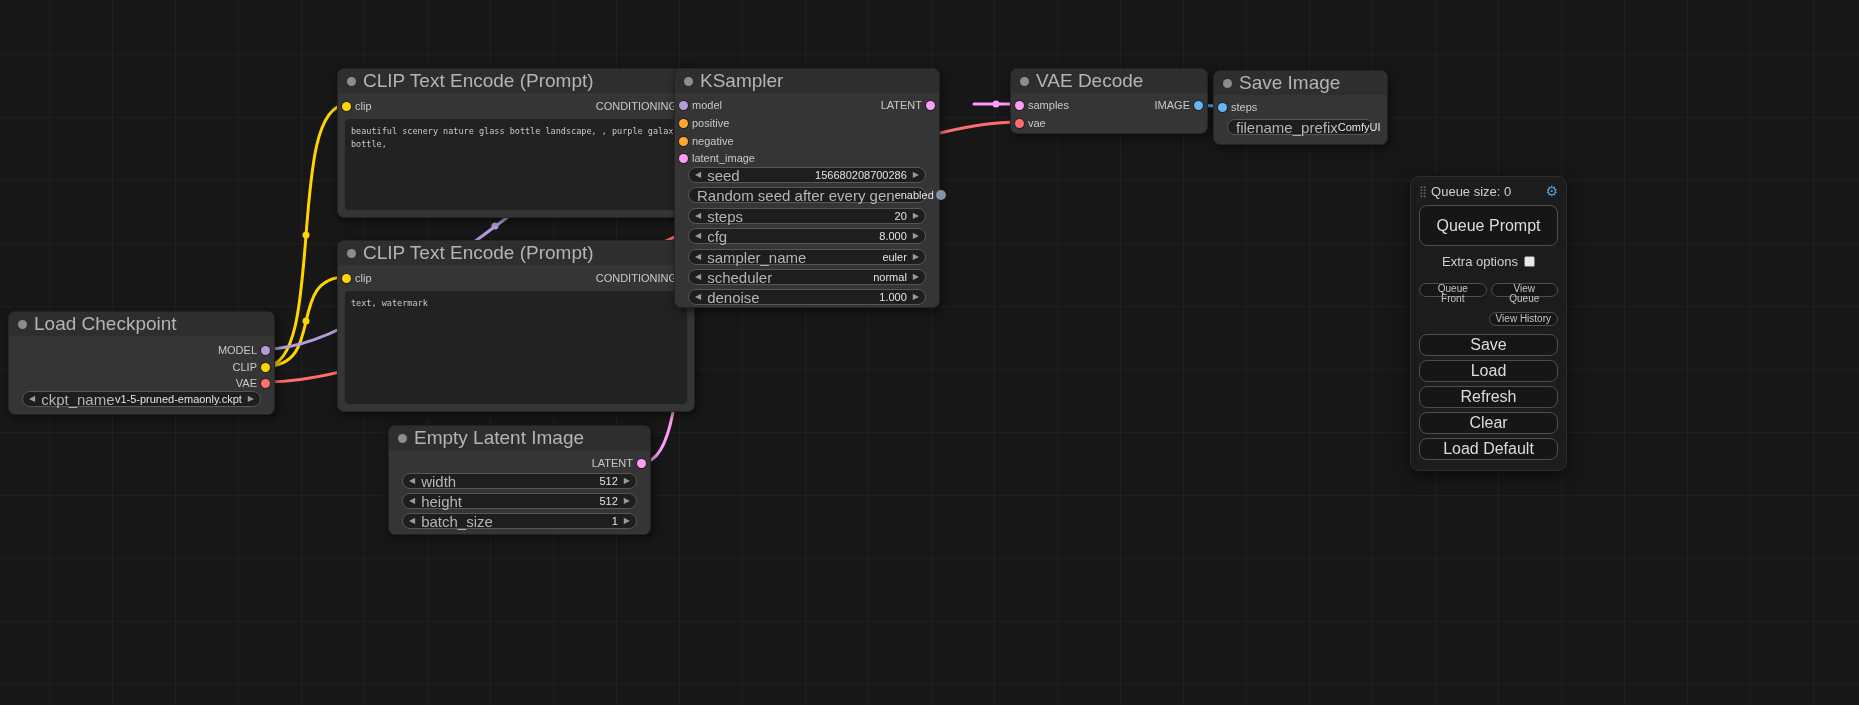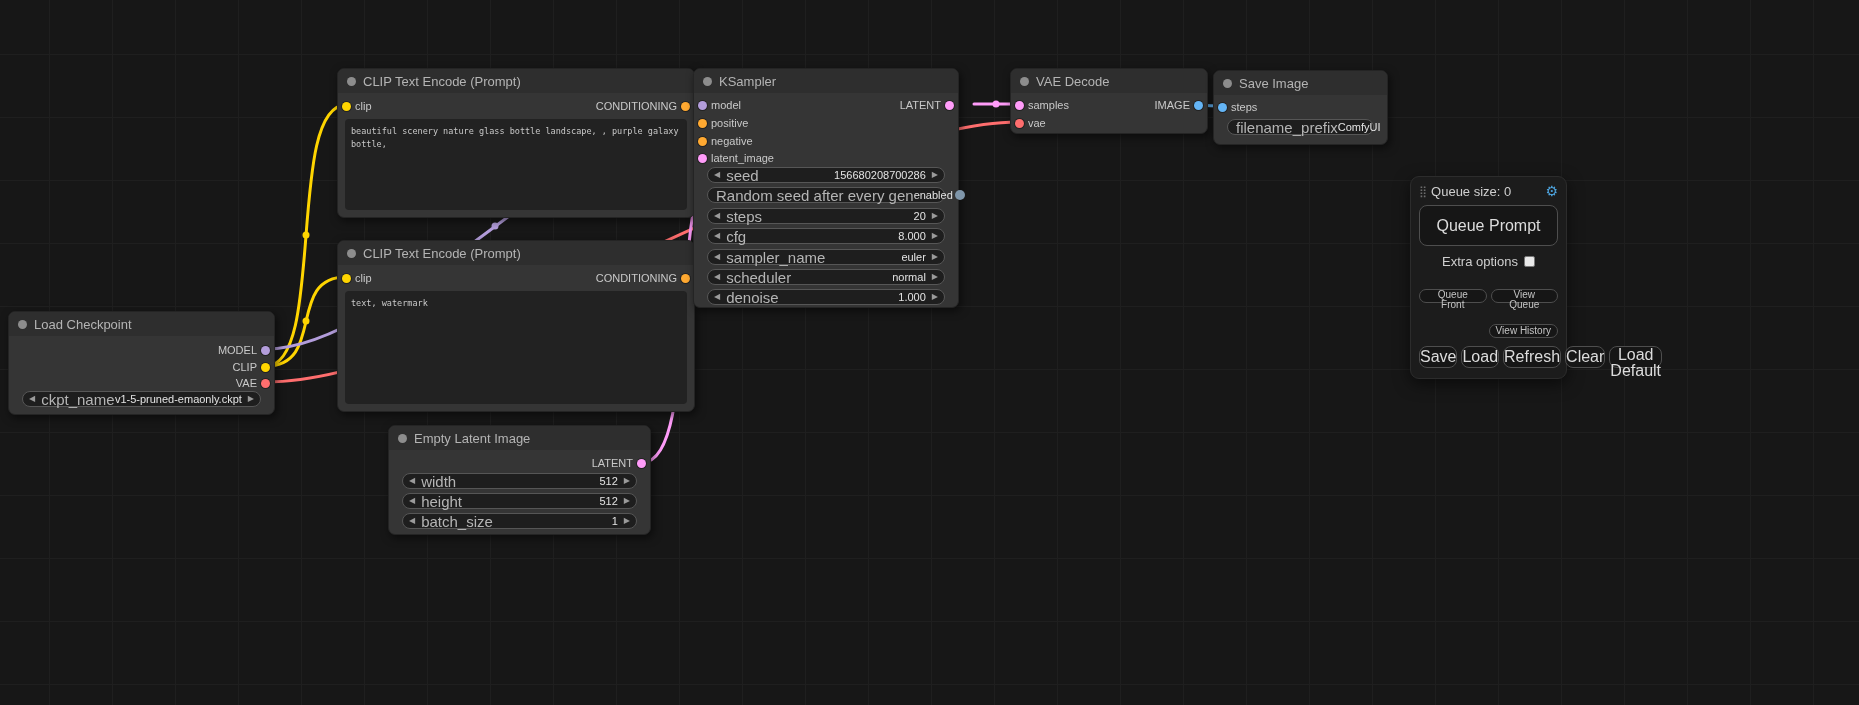--- a/index.html
+++ b/index.html
@@ -6,21 +6,21 @@
   body{background:#111;font-family:"Liberation Sans",sans-serif}
   #canvas{position:relative;width:1859px;height:705px;overflow:hidden;
     background-color:#171717;
     background-image:linear-gradient(#1f1f1f 1px,transparent 1px),linear-gradient(90deg,#1f1f1f 1px,transparent 1px);
     background-size:63px 63px;background-position:-14px -9px;}
   .wires{position:absolute;left:0;top:0;z-index:1}
   .wires path{fill:none;stroke-width:3;stroke-linecap:round}
   .node{position:absolute;z-index:2;background:#353535;border:1px solid #242424;border-radius:7px;box-shadow:2px 3px 9px rgba(0,0,0,.55)}
   .titlebar{height:24px;background:#2e2e2e;border-radius:6px 6px 0 0;display:flex;align-items:center;gap:7px;padding:0 9px;cursor:move}
   .tdot{width:9px;height:9px;border-radius:50%;background:#8d8d8d;flex:0 0 auto}
-  .ttext{font-size:13px;color:#b4b4b4;white-space:nowrap}
+  .ttext{font-size:19px;color:#b4b4b4;white-space:nowrap}
   .port{position:absolute;height:16px;display:flex;align-items:center;z-index:2}
   .port.in{left:0;padding-left:17px}
   .port.out{right:0;padding-right:17px}
   .plabel{font-size:11px;color:#c9c9c9;white-space:nowrap}
   .pdot{position:absolute;top:50%;width:9px;height:9px;margin-top:-4.5px;border-radius:50%;box-shadow:0 0 0 1px rgba(0,0,0,.35);cursor:crosshair}
   .port.in .pdot{left:4px}
   .port.out .pdot{right:4px}
   .widget{position:absolute;left:13px;right:13px;height:16px;background:#1e1e1e;border:1px solid #565656;border-radius:9px;display:flex;align-items:center;padding:0 6px;cursor:pointer}
   .warrow{font-size:8px;color:#9a9a9a;line-height:1;flex:0 0 auto}
   .wlabel{font-size:15px;color:#b5b5b5;margin-left:6px;white-space:nowrap}
@@ -32,25 +32,25 @@
   
   .menu{position:absolute;left:1410px;top:176px;width:157px;z-index:3;background:#1c1c1c;border:1px solid #2c2c2c;border-radius:9px;padding:4px 8px 10px;box-shadow:0 5px 16px rgba(0,0,0,.55)}
   .menu-head{display:flex;align-items:center;height:20px}
   .drag{color:#6d6d6d;font-size:11px;margin-right:4px;cursor:grab;line-height:1}
   .qsize{flex:1;color:#cfcfcf;font-size:13px}
   .gear{color:#4da3dd;font-size:14px;cursor:pointer;line-height:1}
   .btn{display:block;width:100%;height:22px;background:#161616;border:1px solid #4e4e4e;border-radius:8px;color:#dcdcdc;font-size:16px;font-family:inherit;line-height:1;cursor:pointer}
   .btn.queue{height:41px;margin-top:4px}
   .extra{display:flex;align-items:center;justify-content:center;gap:6px;color:#cfcfcf;font-size:13px;margin-top:8px;height:14px}
   .cb{width:11px;height:11px;background:#e9e9e9;border:1px solid #777;border-radius:2px;display:inline-block;cursor:pointer}
-  .srow{display:flex;gap:4px;margin-top:21px}
+  .srow{display:flex;gap:4px;margin-top:15px}
   .srow.center{justify-content:flex-end}
   .sbtn{flex:1;height:14px;background:#161616;border:1px solid #4e4e4e;border-radius:8px;color:#c4c4c4;font-size:10px;font-family:inherit;line-height:1;padding:0 6px;cursor:pointer}
   .srow.center .sbtn{flex:0 0 auto}
-  .actions{margin-top:8px;display:flex;flex-direction:row;gap:4px}
+  .actions{margin-top:8px;display:flex;flex-direction:column;gap:4px}
 </style>
 </head>
 <body>
 
 <div id="canvas" style="background-color: rgb(23, 23, 23);">
 
   <svg class="wires" width="1859" height="705" viewBox="0 0 1859 705">
     <path d="M266,366 C326,366 286,105 346,105" style="stroke: rgb(255, 213, 0);"></path>
     <path d="M266,366 C326,366 286,277 346,277" style="stroke: rgb(255, 213, 0);"></path>
     <path d="M266,349 C396,349 594,104 724,104" style="stroke: rgb(179, 157, 219);"></path>
@@ -150,21 +150,21 @@
       <span class="warrow">▶</span>
     </div>
     <div class="widget" style="top:87px">
       <span class="warrow">◀</span>
       <span class="wlabel">batch_size</span>
       <span class="wvalue">1</span>
       <span class="warrow">▶</span>
     </div>
   </div>
 
-  <div class="node" style="left:693px;top:68px;width:266px;height:240px">
+  <div class="node" style="left:674px;top:68px;width:266px;height:240px">
     <div class="titlebar">
       <span class="tdot"></span>
       <span class="ttext">KSampler</span>
     </div>
     <div class="port in" style="top:28px">
       <span class="pdot" style="background: rgb(179, 157, 219);"></span>
       <span class="plabel">model</span>
     </div>
     <div class="port in" style="top:46px">
       <span class="pdot" style="background: rgb(255, 169, 49);"></span>

